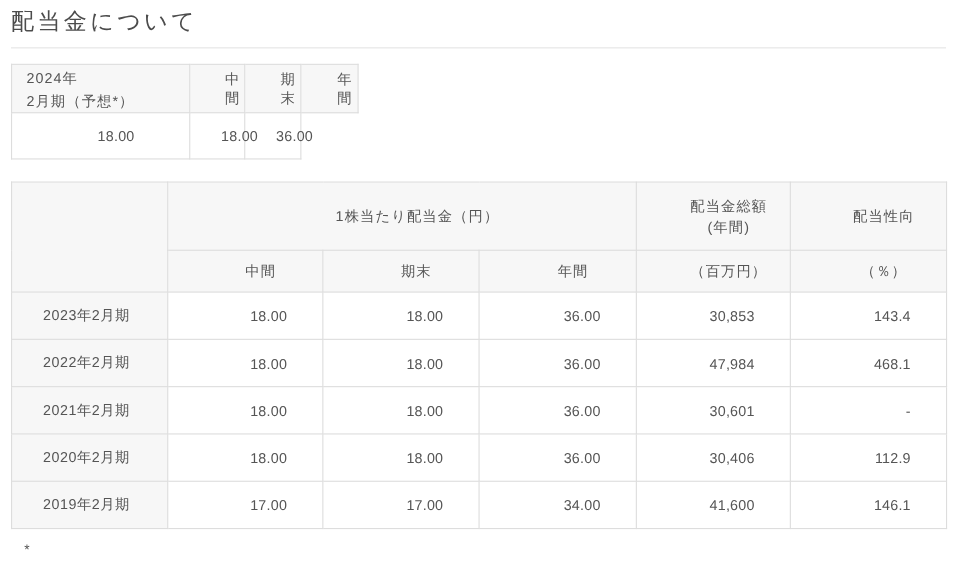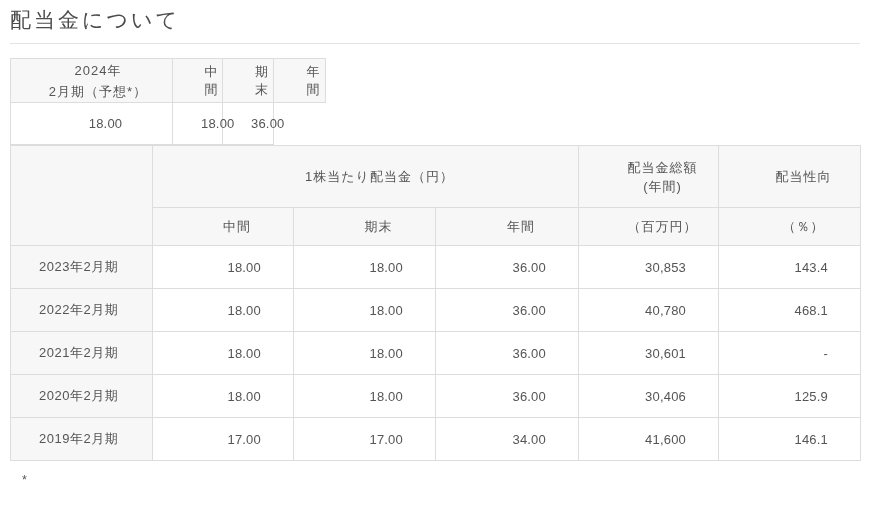--- a/index.html
+++ b/index.html
@@ -36,41 +36,42 @@
     width: 315px;
   }
   .forecast th, .forecast td {
     font-size: 13px;
     color: #555555;
     letter-spacing: 1px;
   }
   .forecast .label-cell {
     width: 162px;
     background: #f7f7f7;
-    text-align: center;
+    text-align: left;
     padding-left: 13px;
     line-height: 21px;
     vertical-align: middle;
   }
   .forecast thead th {
     background: #f7f7f7;
     height: 44px;
     text-align: center;
     vertical-align: middle;
   }
   .forecast .val-row td {
     background: #ffffff;
     height: 42px;
     text-align: center;
     vertical-align: middle;
     letter-spacing: 0.2px;
   }
 
   
   .main-table {
+    margin-top: 20px;
     width: 850px;
   }
   .main-table th, .main-table td {
     font-size: 13px;
     color: #555555;
     vertical-align: middle;
   }
   .main-table .hdr {
     background: #f7f7f7;
     text-align: center;
@@ -167,38 +168,38 @@
         <td class="num-cell">18.00</td>
         <td class="num-cell">36.00</td>
         <td class="num-cell">30,853</td>
         <td class="num-cell">143.4</td>
       </tr>
       <tr>
         <td class="year-cell">2022年2月期</td>
         <td class="num-cell">18.00</td>
         <td class="num-cell">18.00</td>
         <td class="num-cell">36.00</td>
-        <td class="num-cell">40,780</td>
+        <td class="num-cell">47,984</td>
         <td class="num-cell">468.1</td>
       </tr>
       <tr>
         <td class="year-cell">2021年2月期</td>
         <td class="num-cell">18.00</td>
         <td class="num-cell">18.00</td>
         <td class="num-cell">36.00</td>
         <td class="num-cell">30,601</td>
         <td class="num-cell">-</td>
       </tr>
       <tr>
         <td class="year-cell">2020年2月期</td>
         <td class="num-cell">18.00</td>
         <td class="num-cell">18.00</td>
         <td class="num-cell">36.00</td>
         <td class="num-cell">30,406</td>
-        <td class="num-cell">125.9</td>
+        <td class="num-cell">112.9</td>
       </tr>
       <tr>
         <td class="year-cell">2019年2月期</td>
         <td class="num-cell">17.00</td>
         <td class="num-cell">17.00</td>
         <td class="num-cell">34.00</td>
         <td class="num-cell">41,600</td>
         <td class="num-cell">146.1</td>
       </tr>
     </tbody>

